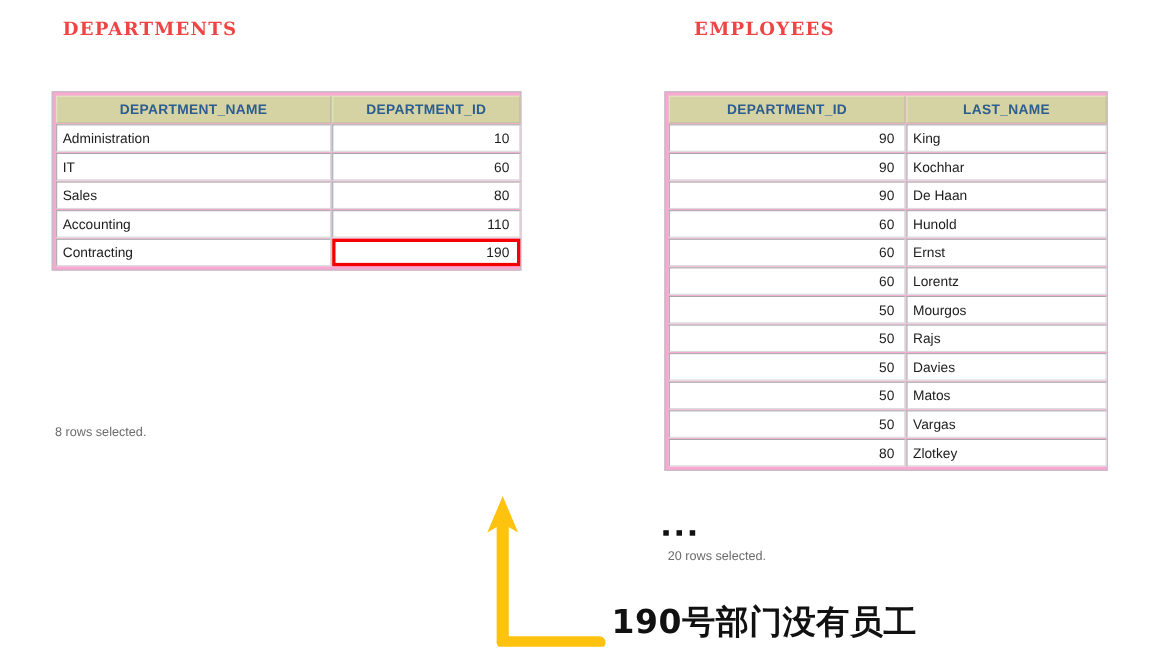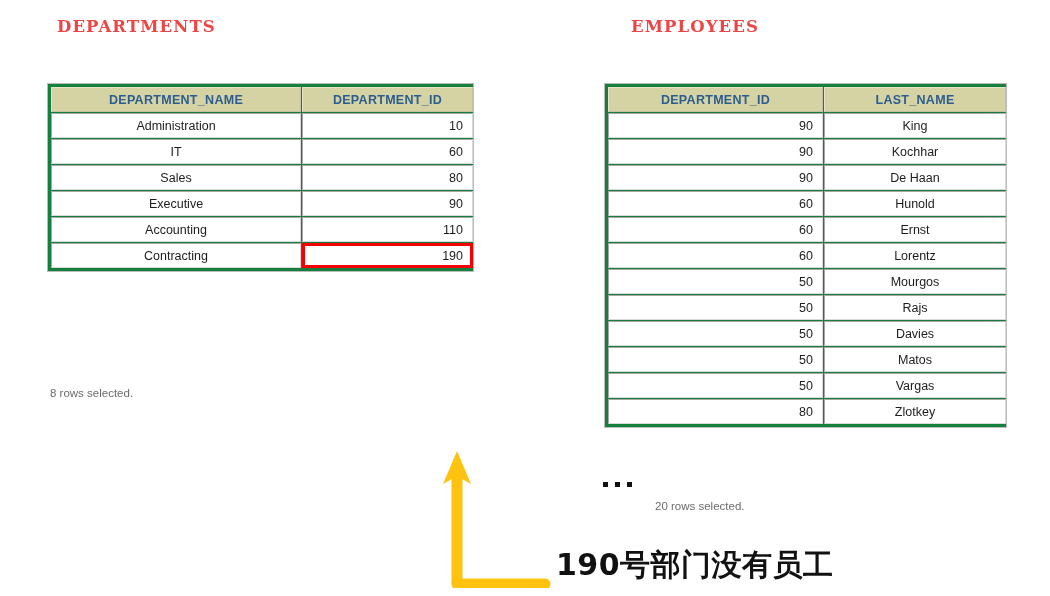--- a/index.html
+++ b/index.html
@@ -25,21 +25,21 @@
     color: #ef4444;
     white-space: nowrap;
   }
   #dept-title { left: 57px; top: 17px; }
   #emp-title  { left: 587px; top: 17px; margin-left: 44px; }
 
   
   .grid {
     position: absolute;
     border: 1px solid #bcbcbc;
-    background: #15803d;
+    background: #f9a8d4;
     box-sizing: border-box;
     padding: 2px;
   }
   .grid table {
     border-collapse: separate;
     border-spacing: 1px 1px;
     table-layout: fixed;
     width: 100%;
   }
   .grid th, .grid td {
@@ -63,21 +63,21 @@
     border-left-color: #e4e3c6;
   }
   .grid td {
     background: #ffffff;
     color: #1c1c1c;
     border: 1px solid #d9d9d9;
     border-top-color: #a8a8a8;
     border-left-color: #a8a8a8;
   }
   .grid td.num { text-align: right; padding-right: 9px; }
-  .grid td.txt { text-align: center; }
+  .grid td.txt { text-align: left; }
 
   .grid td.hl {
     border: 3px solid #f50000;
     padding: 0 7px 0 5px;
     margin-left: 36px;
   }
 
   
   #dept-grid { left: 47px; top: 83px; width: 427px; }
   #dept-grid col.c1 { width: 250px; }
@@ -89,21 +89,21 @@
 
   
   .rows-note {
     position: absolute;
     font-family: "Liberation Sans", sans-serif;
     font-size: 11.5px;
     color: #6b6b6b;
     white-space: nowrap;
   }
   #dept-rows-note { left: 50px; top: 368px; margin-top: 19px; }
-  #emp-rows-note  { left: 607px; top: 500px; margin-left: 48px; }
+  #emp-rows-note  { left: 607px; top: 500px; }
 
   .ellipsis-dots {
     position: absolute;
     left: 603px;
     top: 482px;
     display: flex;
     gap: 7px;
   }
   .ellipsis-dots i {
     display: block;
@@ -159,24 +159,20 @@
         </tr>
         <tr>
           <td class="txt">IT</td>
           <td class="num">60</td>
         </tr>
         <tr>
           <td class="txt">Sales</td>
           <td class="num">80</td>
         </tr>
         <tr>
-          <td class="txt">Executive</td>
-          <td class="num">90</td>
-        </tr>
-        <tr>
           <td class="txt">Accounting</td>
           <td class="num">110</td>
         </tr>
         <tr>
           <td class="txt">Contracting</td>
           <td class="num hl">190</td>
         </tr>
       </tbody>
   </table>
 </div>

